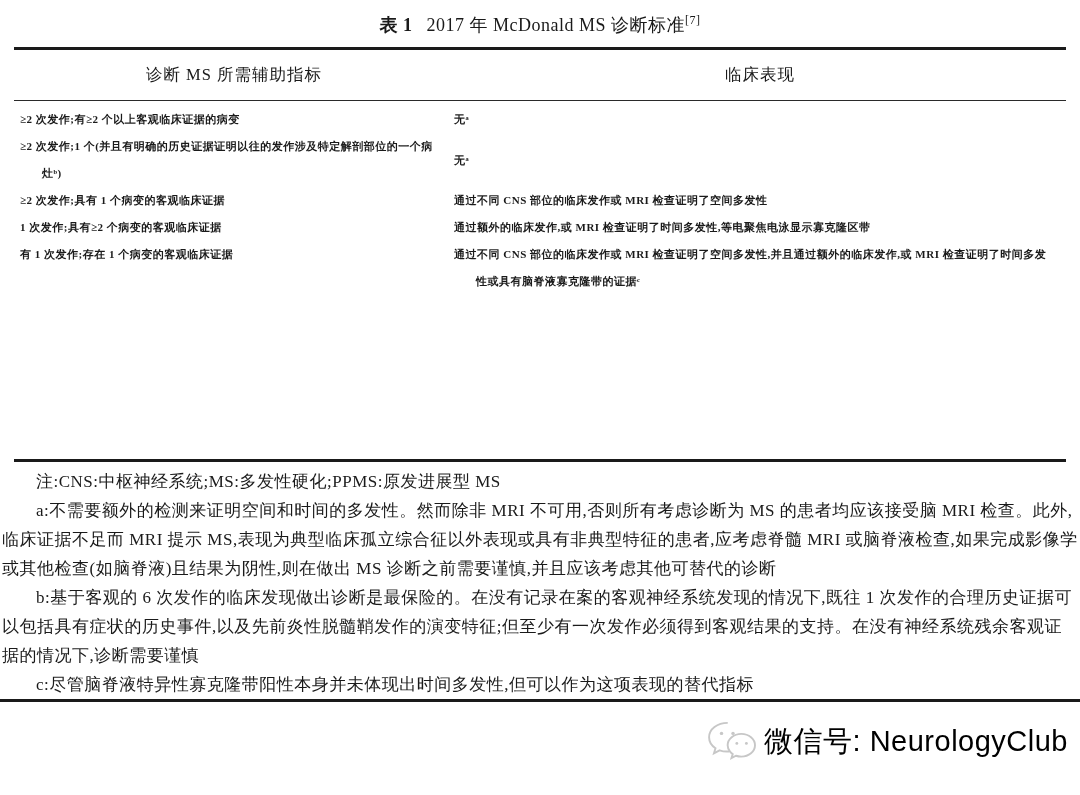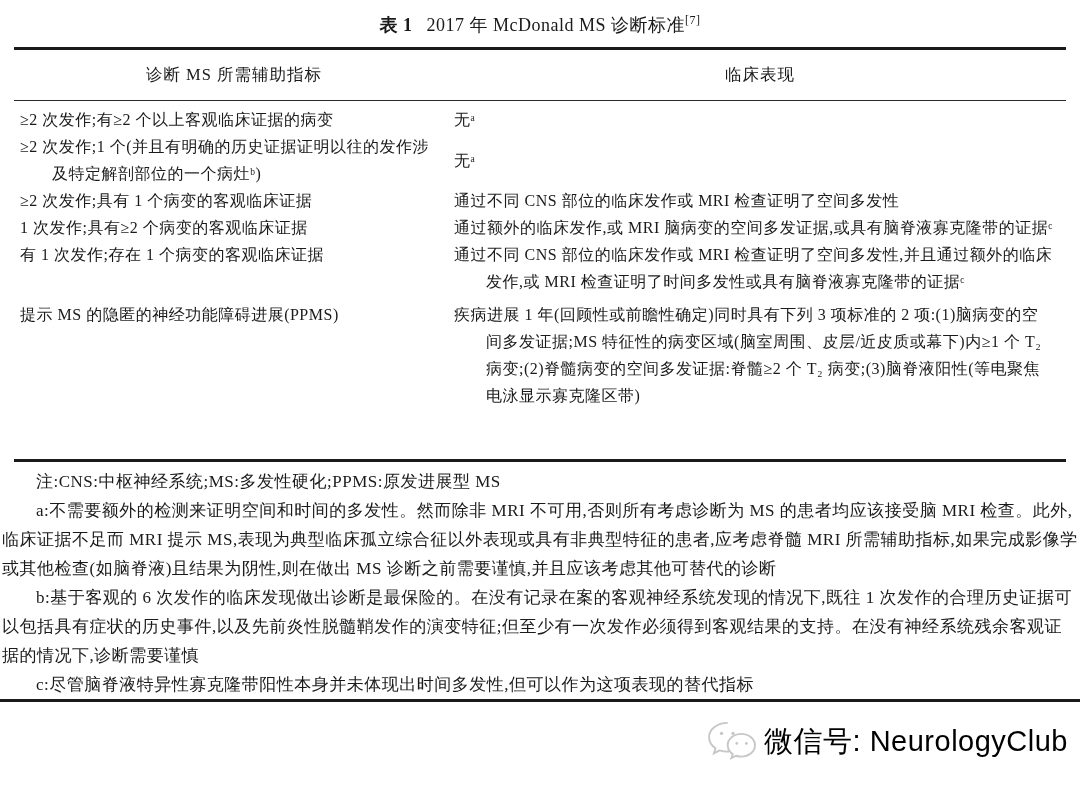--- a/index.html
+++ b/index.html
@@ -34,24 +34,25 @@
     grid-template-columns: 440px 1fr;
     height: 50px;
     line-height: 50px;
     font-size: 16.5px;
     letter-spacing: 1px;
   }
   .hdr > div { text-align: center; }
 
   .tbody {
     padding: 5px 0 0 6px;
-    font-size: 16px;
+    font-size: 11px;
     line-height: 27px;
     letter-spacing: 0.5px;
     min-height: 358px;
+    font-weight: bold;
   }
   .row {
     display: grid;
     grid-template-columns: 434px 600px;
     align-items: start;
   }
   .cell {
     padding-left: 2em;
     text-indent: -2em;   
   }
@@ -118,41 +119,37 @@
       <div class="cell cell-right">无ᵃ</div>
     </div>
 
     <div class="row">
       <div class="cell cell-left">≥2 次发作;具有 1 个病变的客观临床证据</div>
       <div class="cell cell-right">通过不同 CNS 部位的临床发作或 MRI 检查证明了空间多发性</div>
     </div>
 
     <div class="row">
       <div class="cell cell-left">1 次发作;具有≥2 个病变的客观临床证据</div>
-      <div class="cell cell-right">通过额外的临床发作,或 MRI 脑病变的空间多发证据,或具有脑脊液寡克隆带的证据ᶜ</div>
+      <div class="cell cell-right">通过额外的临床发作,或 MRI 检查证明了时间多发性,等电聚焦电泳显示寡克隆区带</div>
     </div>
 
     <div class="row">
       <div class="cell cell-left">有 1 次发作;存在 1 个病变的客观临床证据</div>
       <div class="cell cell-right">通过不同 CNS 部位的临床发作或 MRI 检查证明了空间多发性,并且通过额外的临床发作,或 MRI 检查证明了时间多发性或具有脑脊液寡克隆带的证据ᶜ</div>
     </div>
 
-    <div class="row row-ppms">
-      <div class="cell cell-left">提示 MS 的隐匿的神经功能障碍进展(PPMS)</div>
-      <div class="cell cell-right">疾病进展 1 年(回顾性或前瞻性确定)同时具有下列 3 项标准的 2 项:(1)脑病变的空间多发证据;MS 特征性的病变区域(脑室周围、皮层/近皮质或幕下)内≥1 个 T₂ 病变;(2)脊髓病变的空间多发证据:脊髓≥2 个 T₂ 病变;(3)脑脊液阳性(等电聚焦电泳显示寡克隆区带)</div>
-    </div>
 
   </div>
 
   <div class="rule-thick"></div>
 </div>
 
 <div class="notes">
   <p>注:CNS:中枢神经系统;MS:多发性硬化;PPMS:原发进展型 MS</p>
-  <p>a:不需要额外的检测来证明空间和时间的多发性。然而除非 MRI 不可用,否则所有考虑诊断为 MS 的患者均应该接受脑 MRI 检查。此外,临床证据不足而 MRI 提示 MS,表现为典型临床孤立综合征以外表现或具有非典型特征的患者,应考虑脊髓 MRI 所需辅助指标,如果完成影像学或其他检查(如脑脊液)且结果为阴性,则在做出 MS 诊断之前需要谨慎,并且应该考虑其他可替代的诊断</p>
+  <p>a:不需要额外的检测来证明空间和时间的多发性。然而除非 MRI 不可用,否则所有考虑诊断为 MS 的患者均应该接受脑 MRI 检查。此外,临床证据不足而 MRI 提示 MS,表现为典型临床孤立综合征以外表现或具有非典型特征的患者,应考虑脊髓 MRI 或脑脊液检查,如果完成影像学或其他检查(如脑脊液)且结果为阴性,则在做出 MS 诊断之前需要谨慎,并且应该考虑其他可替代的诊断</p>
   <p>b:基于客观的 6 次发作的临床发现做出诊断是最保险的。在没有记录在案的客观神经系统发现的情况下,既往 1 次发作的合理历史证据可以包括具有症状的历史事件,以及先前炎性脱髓鞘发作的演变特征;但至少有一次发作必须得到客观结果的支持。在没有神经系统残余客观证据的情况下,诊断需要谨慎</p>
   <p>c:尽管脑脊液特异性寡克隆带阳性本身并未体现出时间多发性,但可以作为这项表现的替代指标</p>
 </div>
 
 <div class="rule-thick bottom-rule"></div>
 
 <div class="watermark">
   <span>
     <svg width="54" height="44" viewBox="0 0 56 46" fill="none" stroke="#c7c7c7" stroke-width="2">
       <path d="M22.5 3 C11.5 3 3 9.6 3 18 c0 4.7 2.6 8.8 6.7 11.5 l-1.6 5.3 5.9-3.1 c2.3 0.8 4.9 1.3 7.5 1.3 0.8 0 1.6 0 2.4-0.1"></path>

